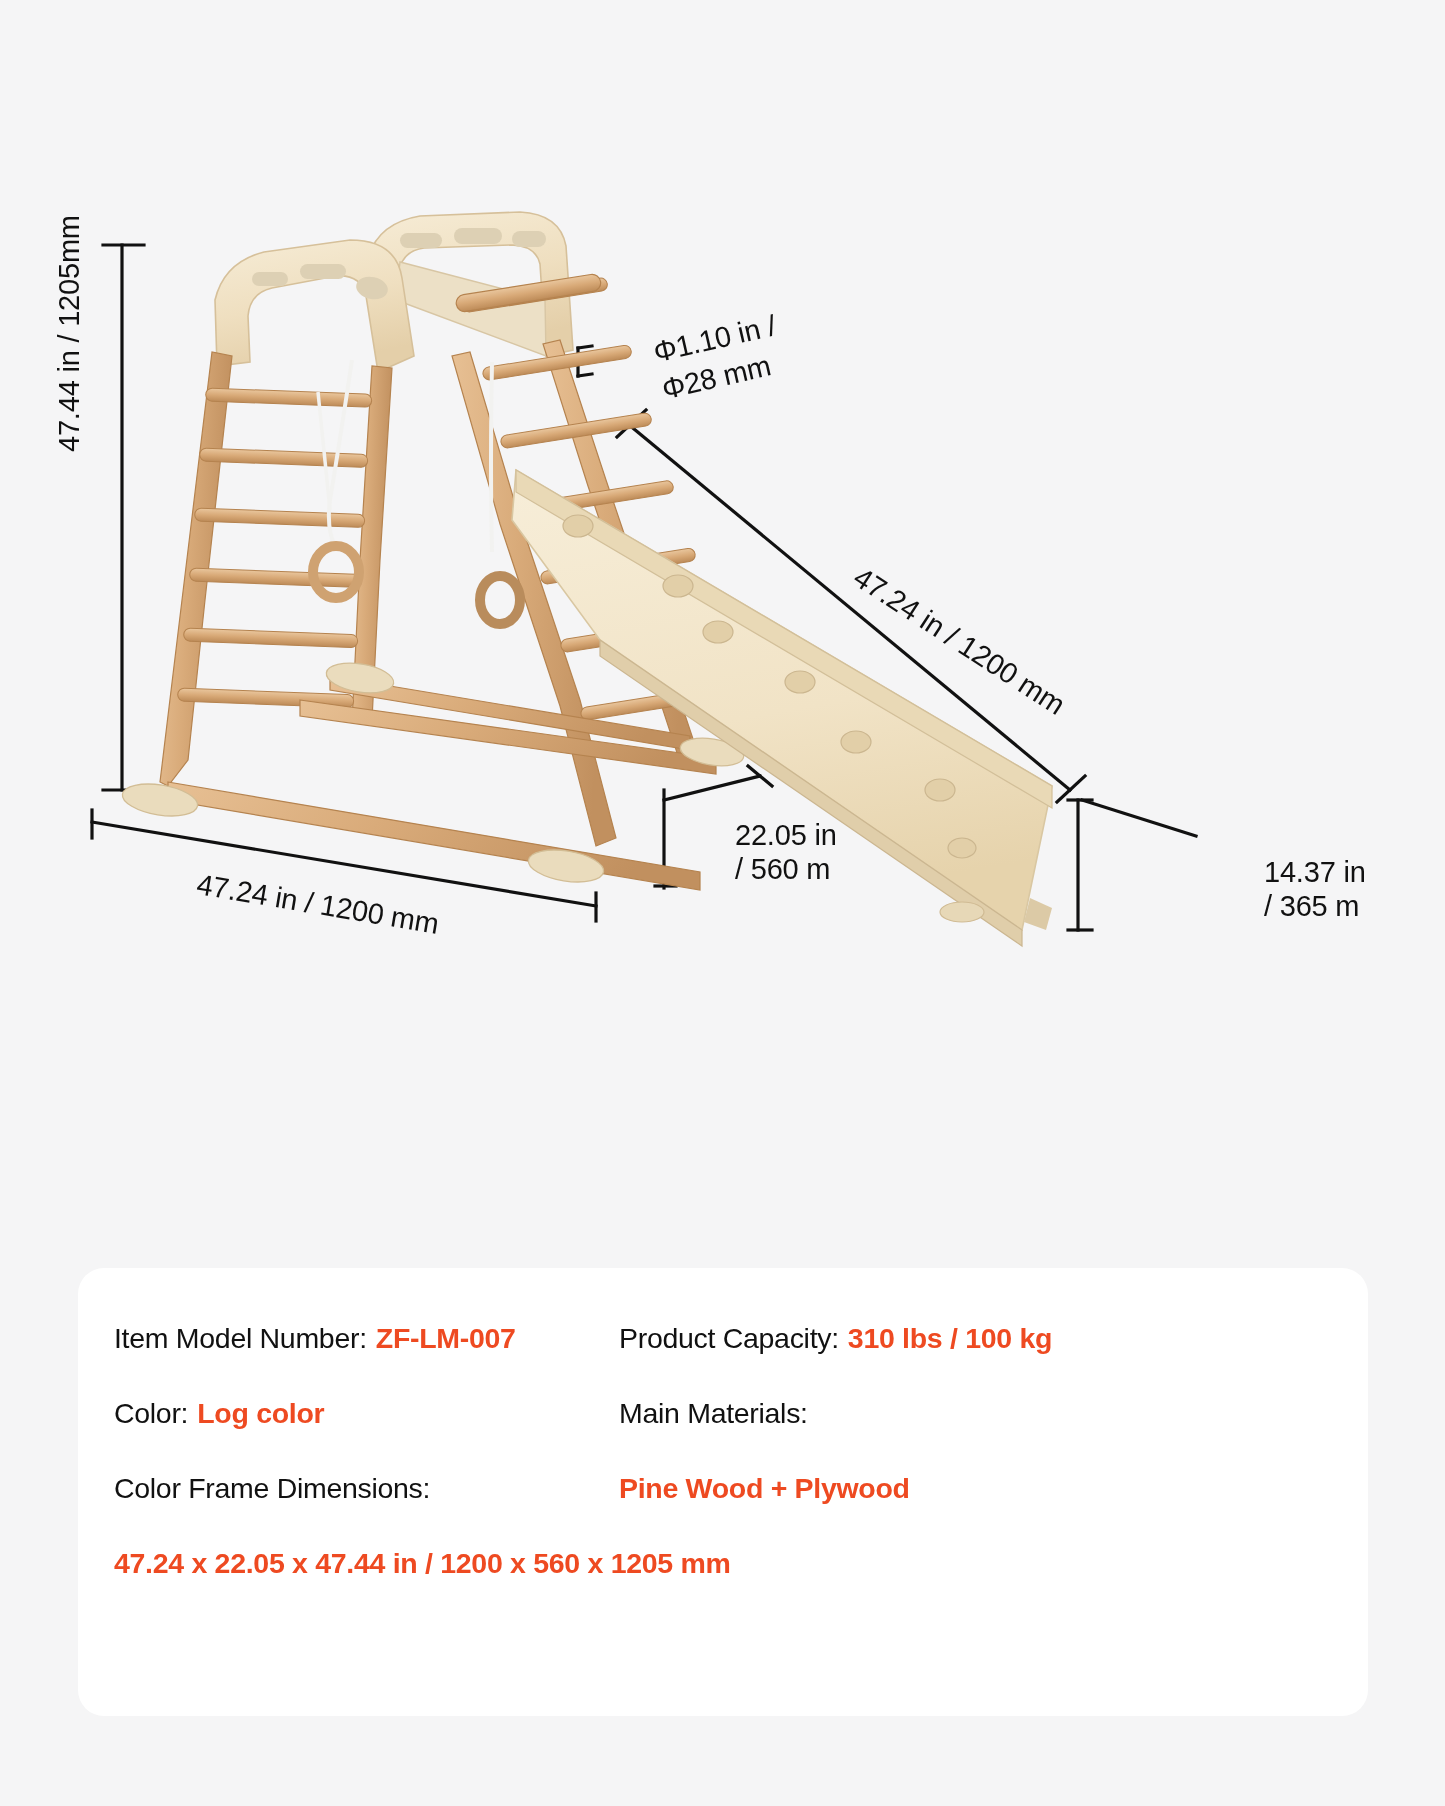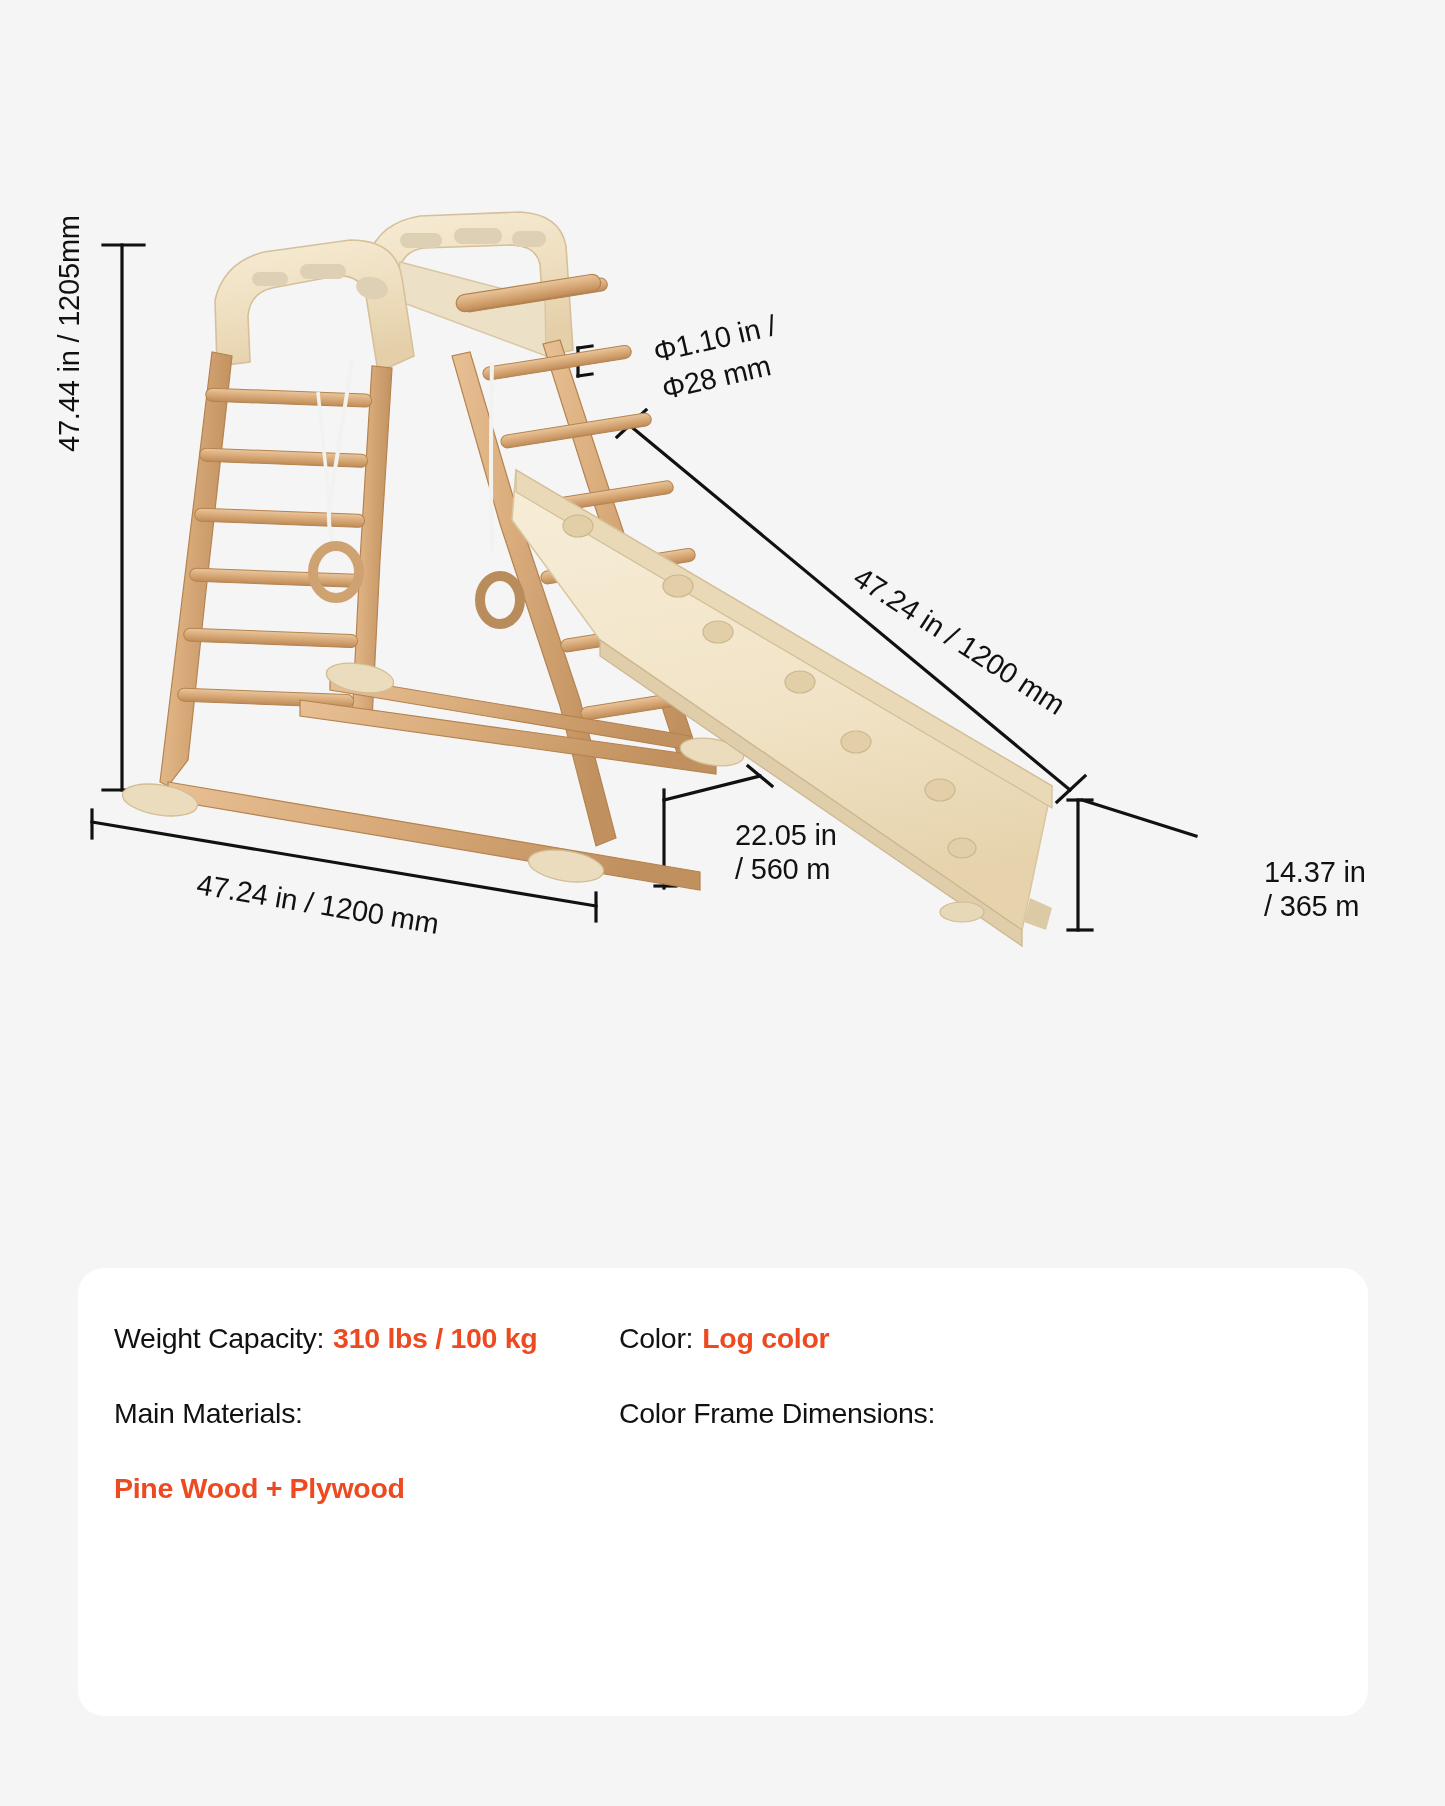--- a/index.html
+++ b/index.html
@@ -295,32 +295,39 @@
 
     <div class="dim-label" id="label-thickness">14.37 in
 / 365 m</div>
 
     <div class="dim-label" id="label-width">47.24 in / 1200 mm</div>
   </div>
 
   <div id="spec-card">
     <div id="spec-grid">
         <div class="spec-cell">
-          <span class="spec-label">Weight Capacity:</span>
+          <span class="spec-label">Item Model Number:</span>
+          <span class="spec-value">ZF-LM-007</span>
+        </div>
+        <div class="spec-cell">
+          <span class="spec-label">Product Capacity:</span>
           <span class="spec-value">310 lbs / 100 kg</span>
         </div>
         <div class="spec-cell">
           <span class="spec-label">Color:</span>
           <span class="spec-value">Log color</span>
         </div>
         <div class="spec-cell">
           <span class="spec-label">Main Materials:</span>
         </div>
         <div class="spec-cell">
           <span class="spec-label">Color Frame Dimensions:</span>
         </div>
         <div class="spec-cell">
           <span class="spec-value">Pine Wood + Plywood</span>
         </div>
+        <div class="spec-cell">
+          <span class="spec-value">47.24 x 22.05 x 47.44 in / 1200 x 560 x 1205 mm</span>
+        </div>
       </div>
   </div>
 
 </div>
 
 </body></html>

